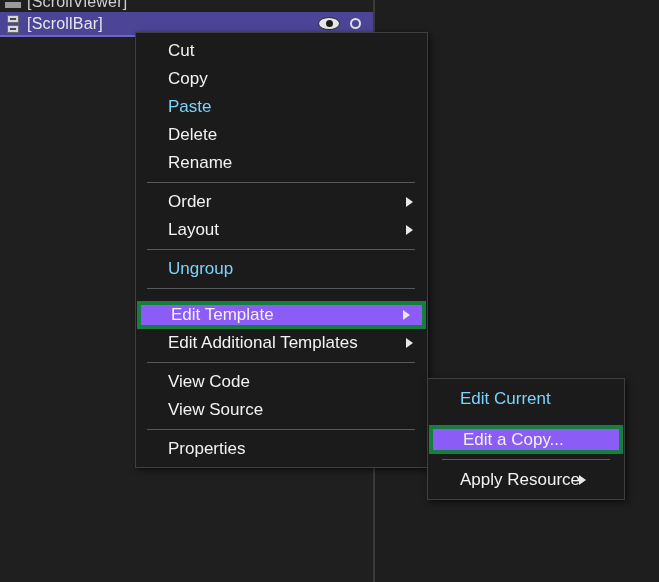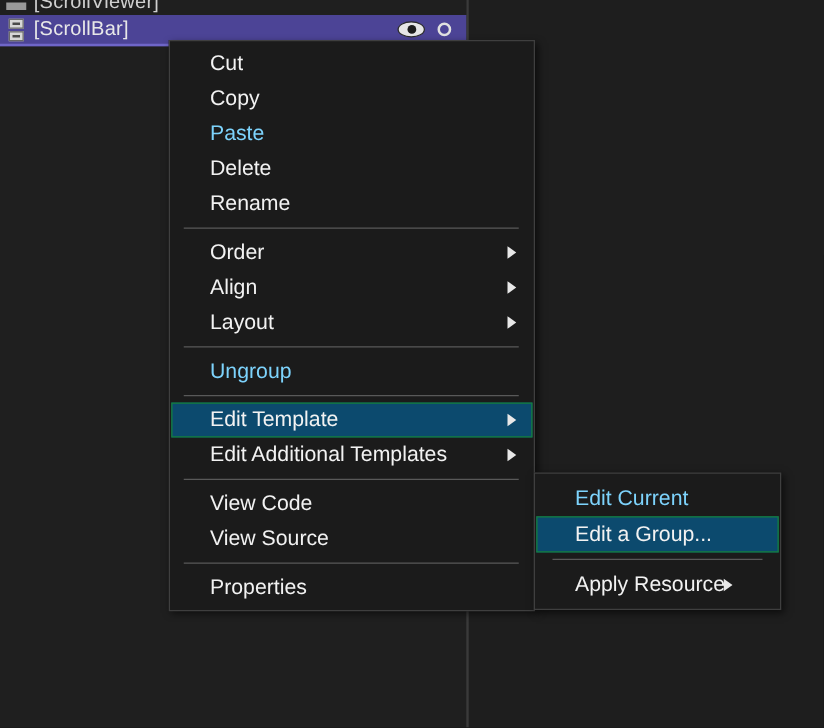--- a/index.html
+++ b/index.html
@@ -165,22 +165,23 @@
     color: #f2f2f2;
     white-space: nowrap;
     box-sizing: border-box;
     border: 1px solid transparent;
   }
   #sub-menu .menu-item {
     height: 29px;
   }
   .menu-item.disabled { color: #7dd3fc; }
   .menu-item.highlight {
-    background: #0c4a6e;
-    border: 1px solid #15803d;
+    background: #8b5cf6;
+    border: 4px solid #15803d;
+    margin-top: 12px;
   }
 
   .menu-label { flex: 0 0 auto; }
 
   .submenu-arrow {
     position: absolute;
     right: 12px;
     top: 50%;
     margin-top: -5px;
     width: 0; height: 0;
@@ -240,24 +241,20 @@
       </div>
       <div class="menu-item">
         <span class="menu-label">Rename</span>
       </div>
       <div class="menu-sep"></div>
       <div class="menu-item">
         <span class="menu-label">Order</span>
         <span class="submenu-arrow"></span>
       </div>
       <div class="menu-item">
-        <span class="menu-label">Align</span>
-        <span class="submenu-arrow"></span>
-      </div>
-      <div class="menu-item">
         <span class="menu-label">Layout</span>
         <span class="submenu-arrow"></span>
       </div>
       <div class="menu-sep"></div>
       <div class="menu-item disabled">
         <span class="menu-label">Ungroup</span>
       </div>
       <div class="menu-sep"></div>
       <div class="menu-item highlight">
         <span class="menu-label">Edit Template</span>
@@ -278,21 +275,21 @@
       <div class="menu-item">
         <span class="menu-label">Properties</span>
       </div>
     </div>
 
   <div class="menu" id="sub-menu">
       <div class="menu-item disabled">
         <span class="menu-label">Edit Current</span>
       </div>
       <div class="menu-item highlight">
-        <span class="menu-label">Edit a Group...</span>
+        <span class="menu-label">Edit a Copy...</span>
       </div>
       <div class="menu-sep"></div>
       <div class="menu-item">
         <span class="menu-label">Apply Resource</span>
         <span class="submenu-arrow"></span>
       </div>
     </div>
 
 </div>
 

